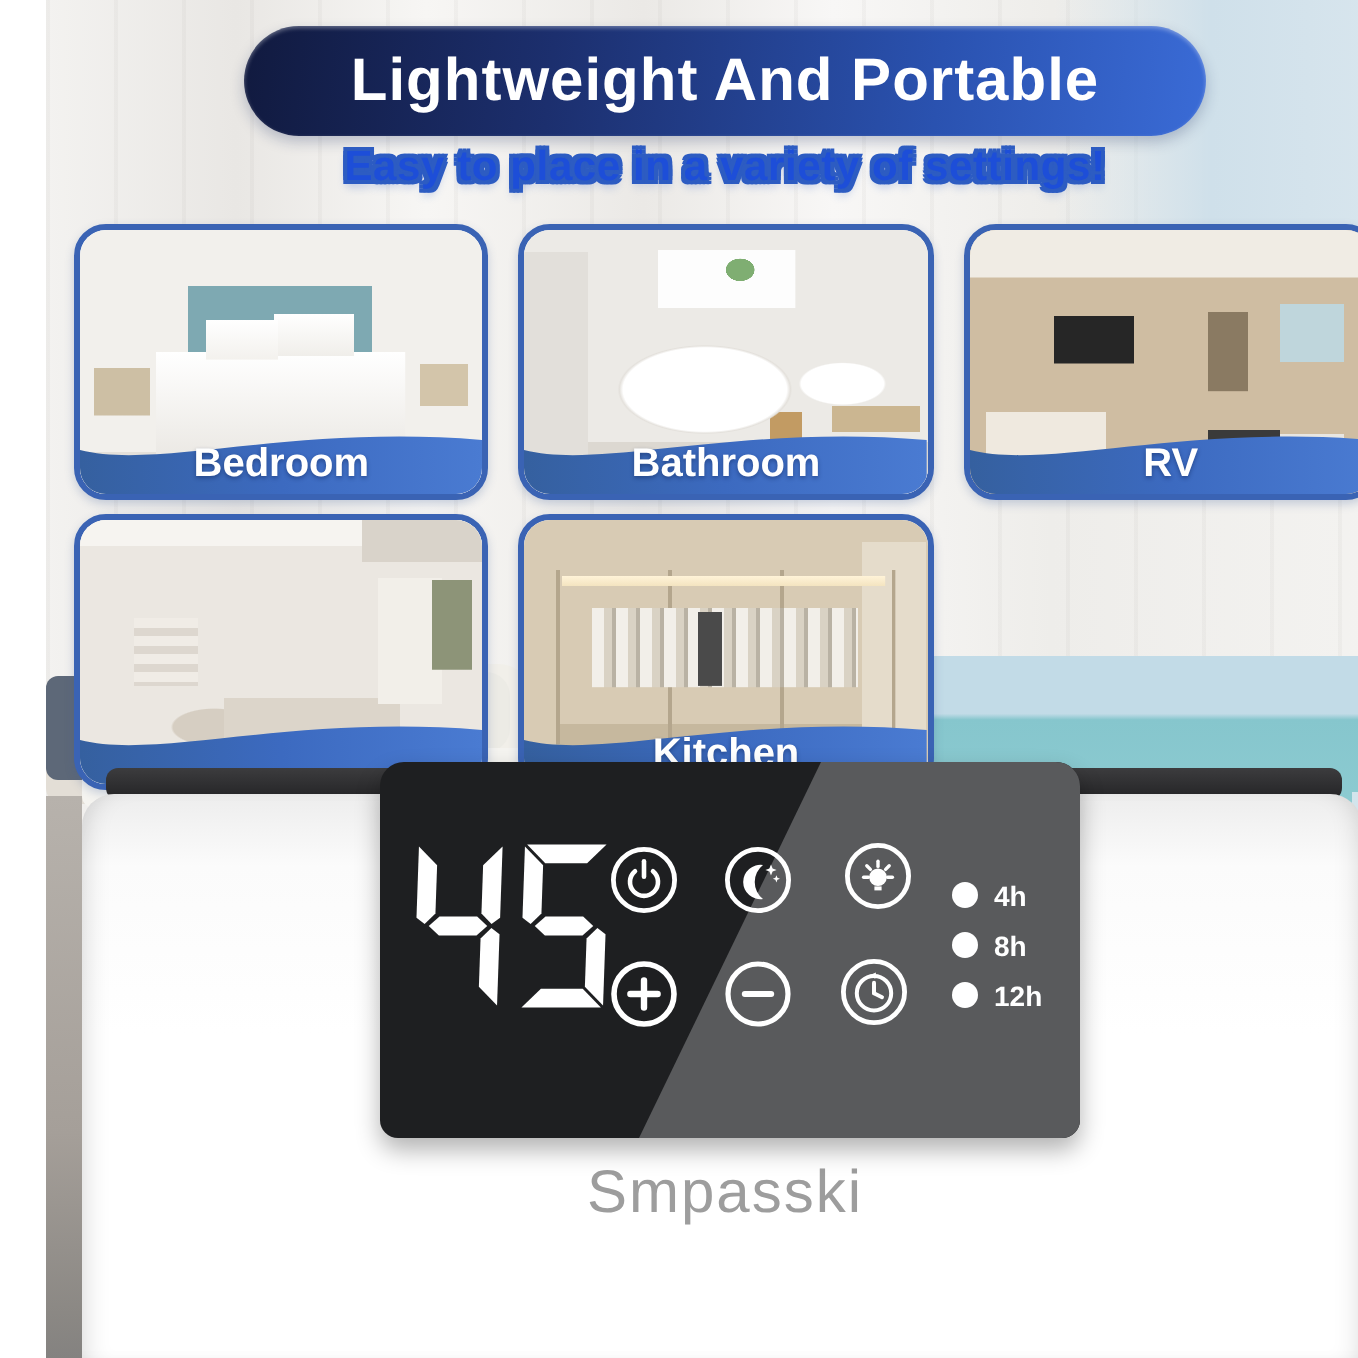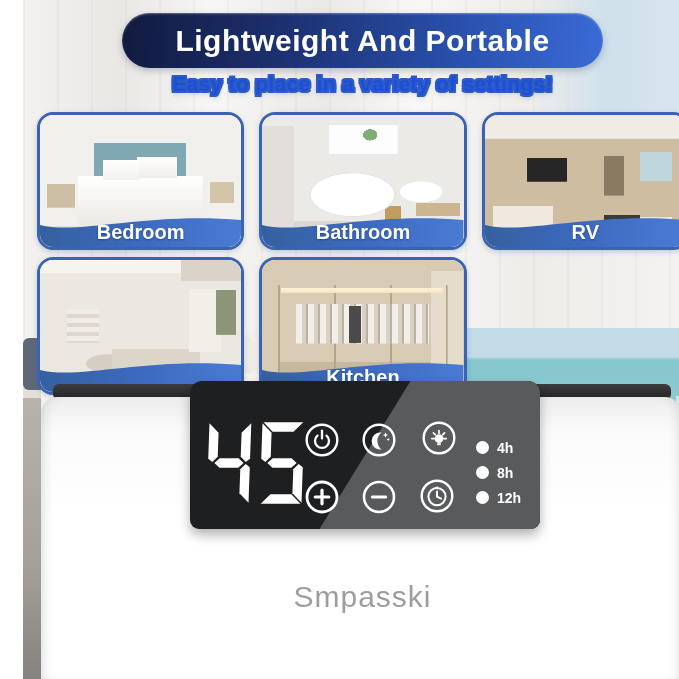--- a/index.html
+++ b/index.html
@@ -105,21 +105,21 @@
     background:linear-gradient(180deg,#3c3c3e,#232325); border-radius:6px; }
   .rim-cap-l { position:absolute; left:96px; top:384px; width:42px; height:16px; background:#1b1b1d; transform:skewX(-28deg); }
   .rim-cap-r { position:absolute; left:540px; top:384px; width:42px; height:16px; background:#1b1b1d; transform:skewX(28deg); }
   .device-body { position:absolute; left:18px; top:397px; width:640px; height:282px;
     background:linear-gradient(180deg,#ededed 0px,#fbfbfb 36px,#ffffff 120px);
     border-radius:16px 16px 0 0;
     box-shadow:inset 10px 0 14px -10px rgba(0,0,0,0.18), inset -10px 0 14px -10px rgba(0,0,0,0.18); }
   .brand { position:absolute; left:0; top:580px; width:679px; text-align:center;
     font-size:30px; font-weight:400; color:#9d9d9d; letter-spacing:1px; }
 
-  .panel { position:absolute; left:167px; top:381px; width:350px; height:148px;
+  .panel { position:absolute; left:167px; top:381px; width:350px; height:188px;
     background:#1e1f21; border-radius:12px 12px 9px 9px; overflow:hidden;
     box-shadow:0 6px 12px rgba(0,0,0,0.3); }
   .panel-sheen { position:absolute; inset:0; background:#595a5c;
     clip-path:polygon(63% 0, 100% 0, 100% 100%, 37% 100%); }
 
   .seg-display { position:absolute; left:16px; top:38px; display:flex; gap:7px; transform:skewX(-2deg); }
   .seg-display svg { display:block; }
 
   .panel-btn { position:absolute; width:36px; height:36px; }
   .panel-btn svg { display:block; width:36px; height:36px; }

